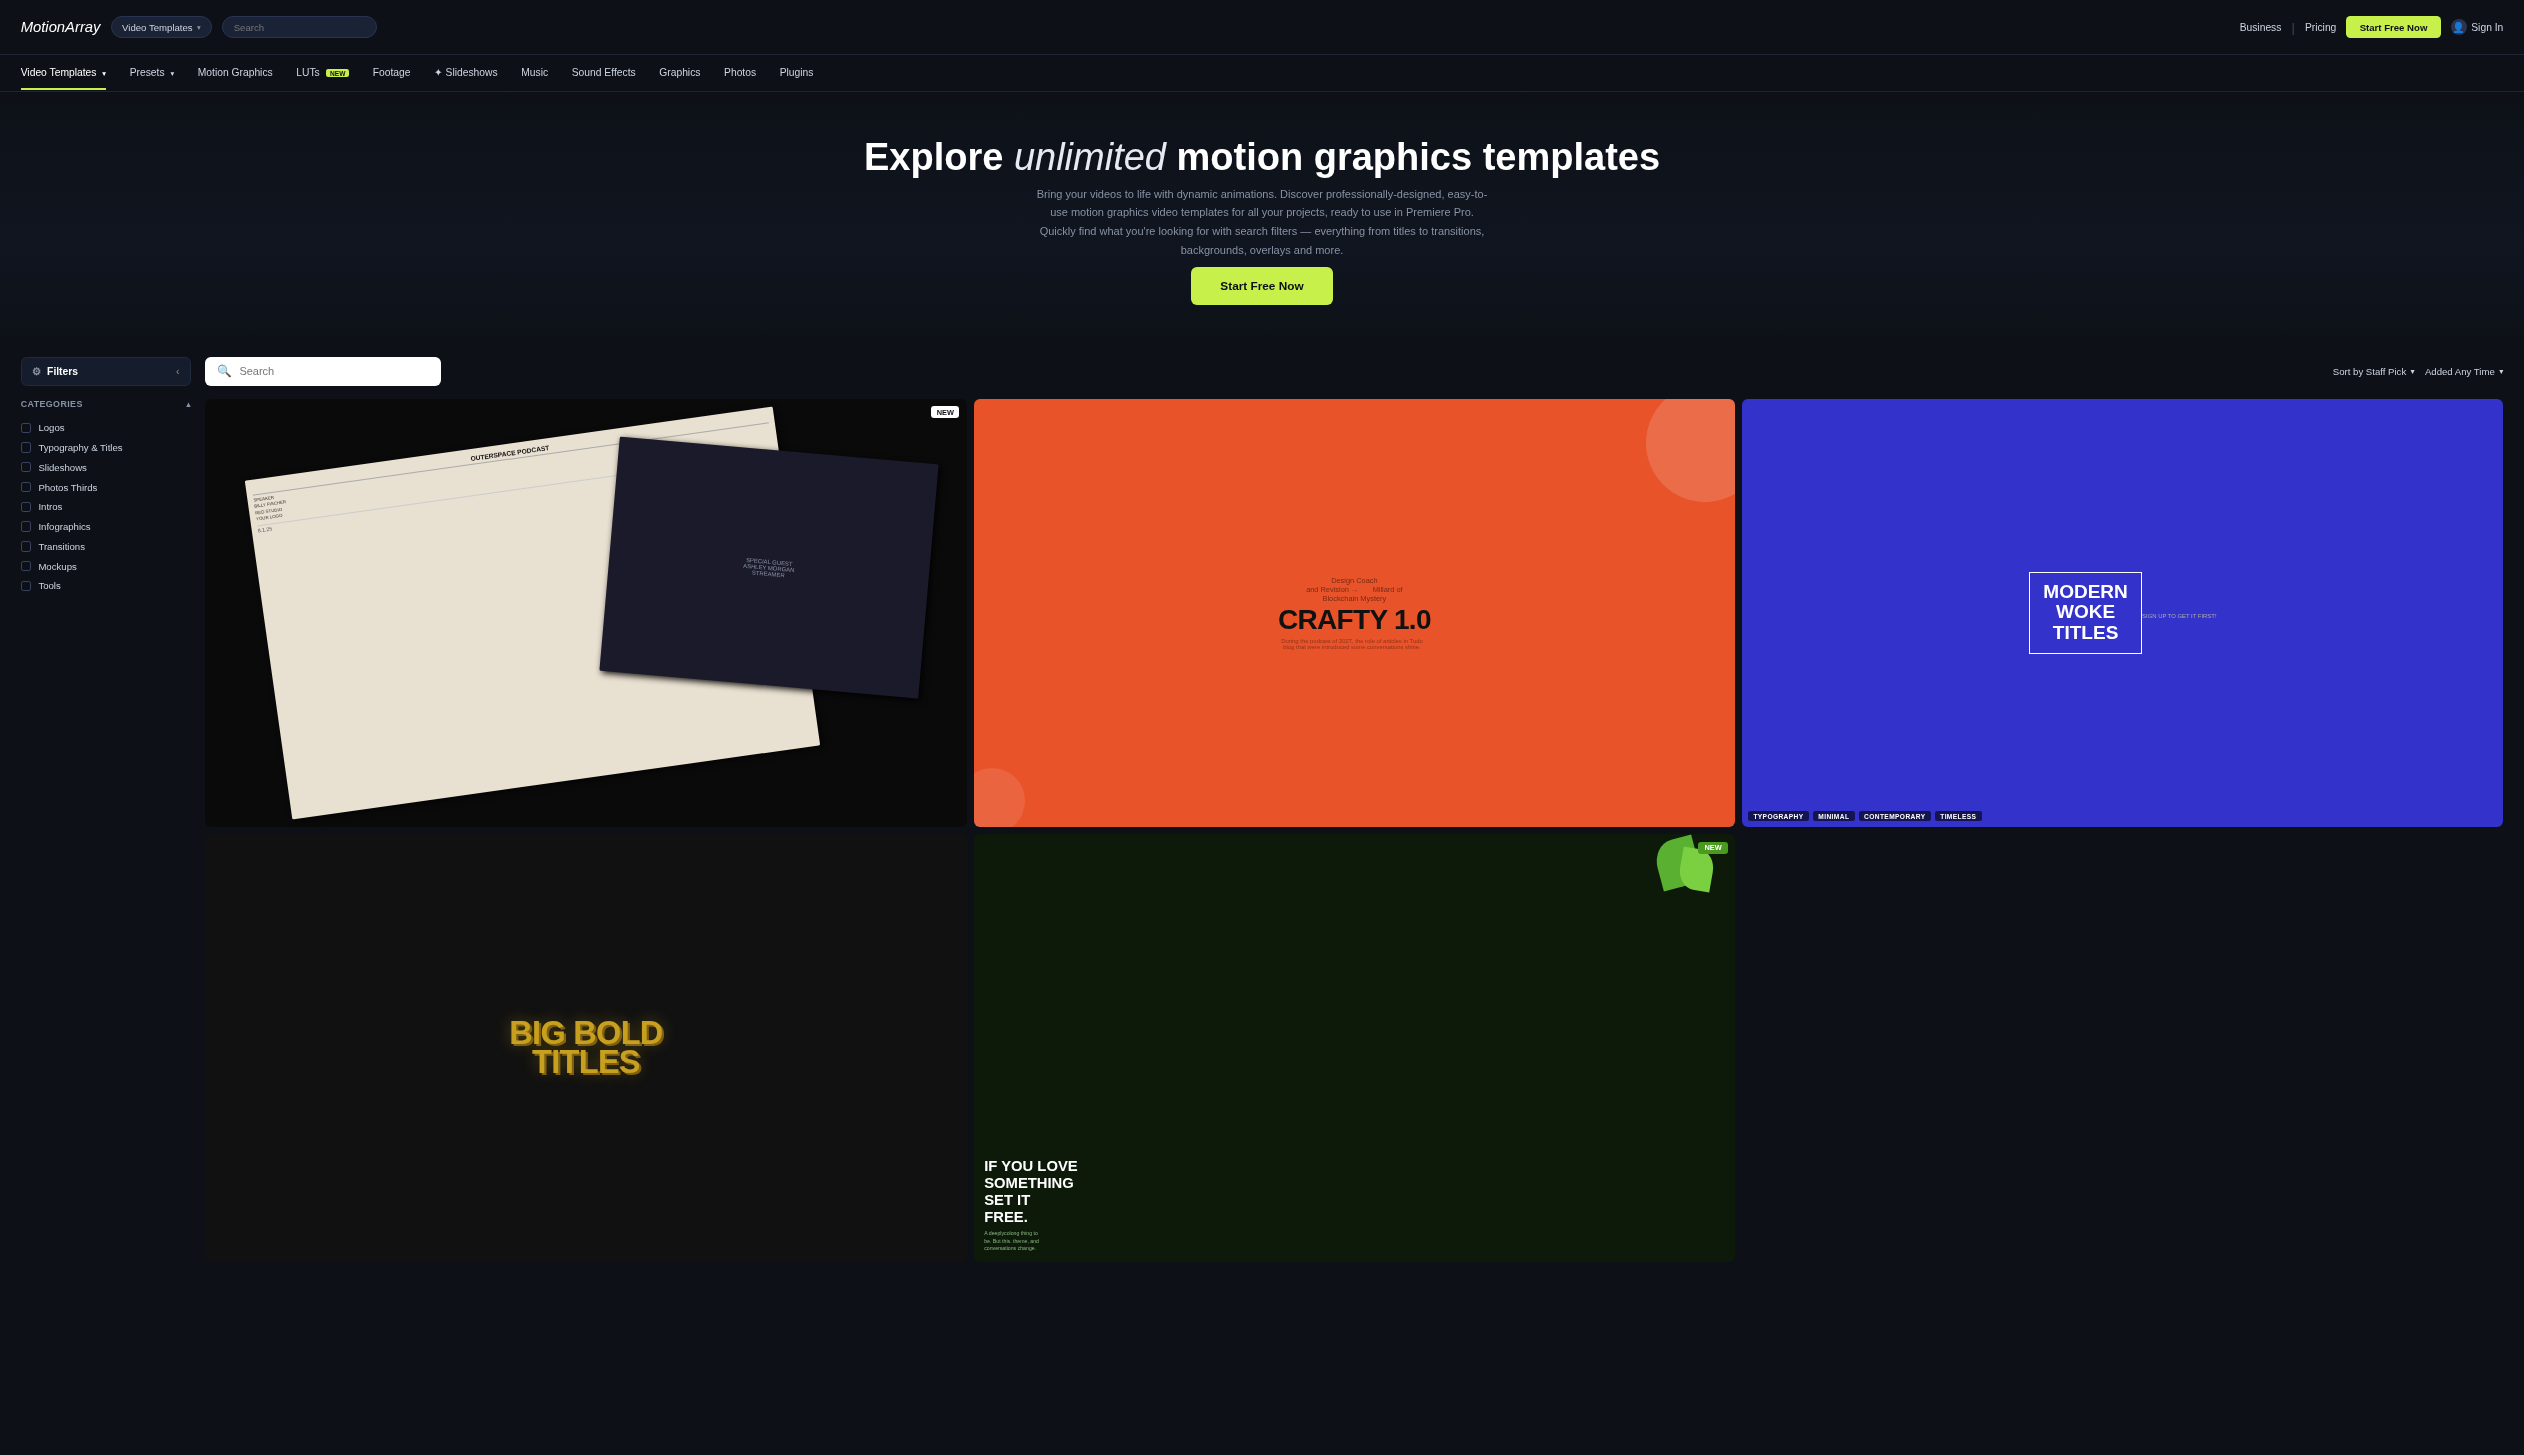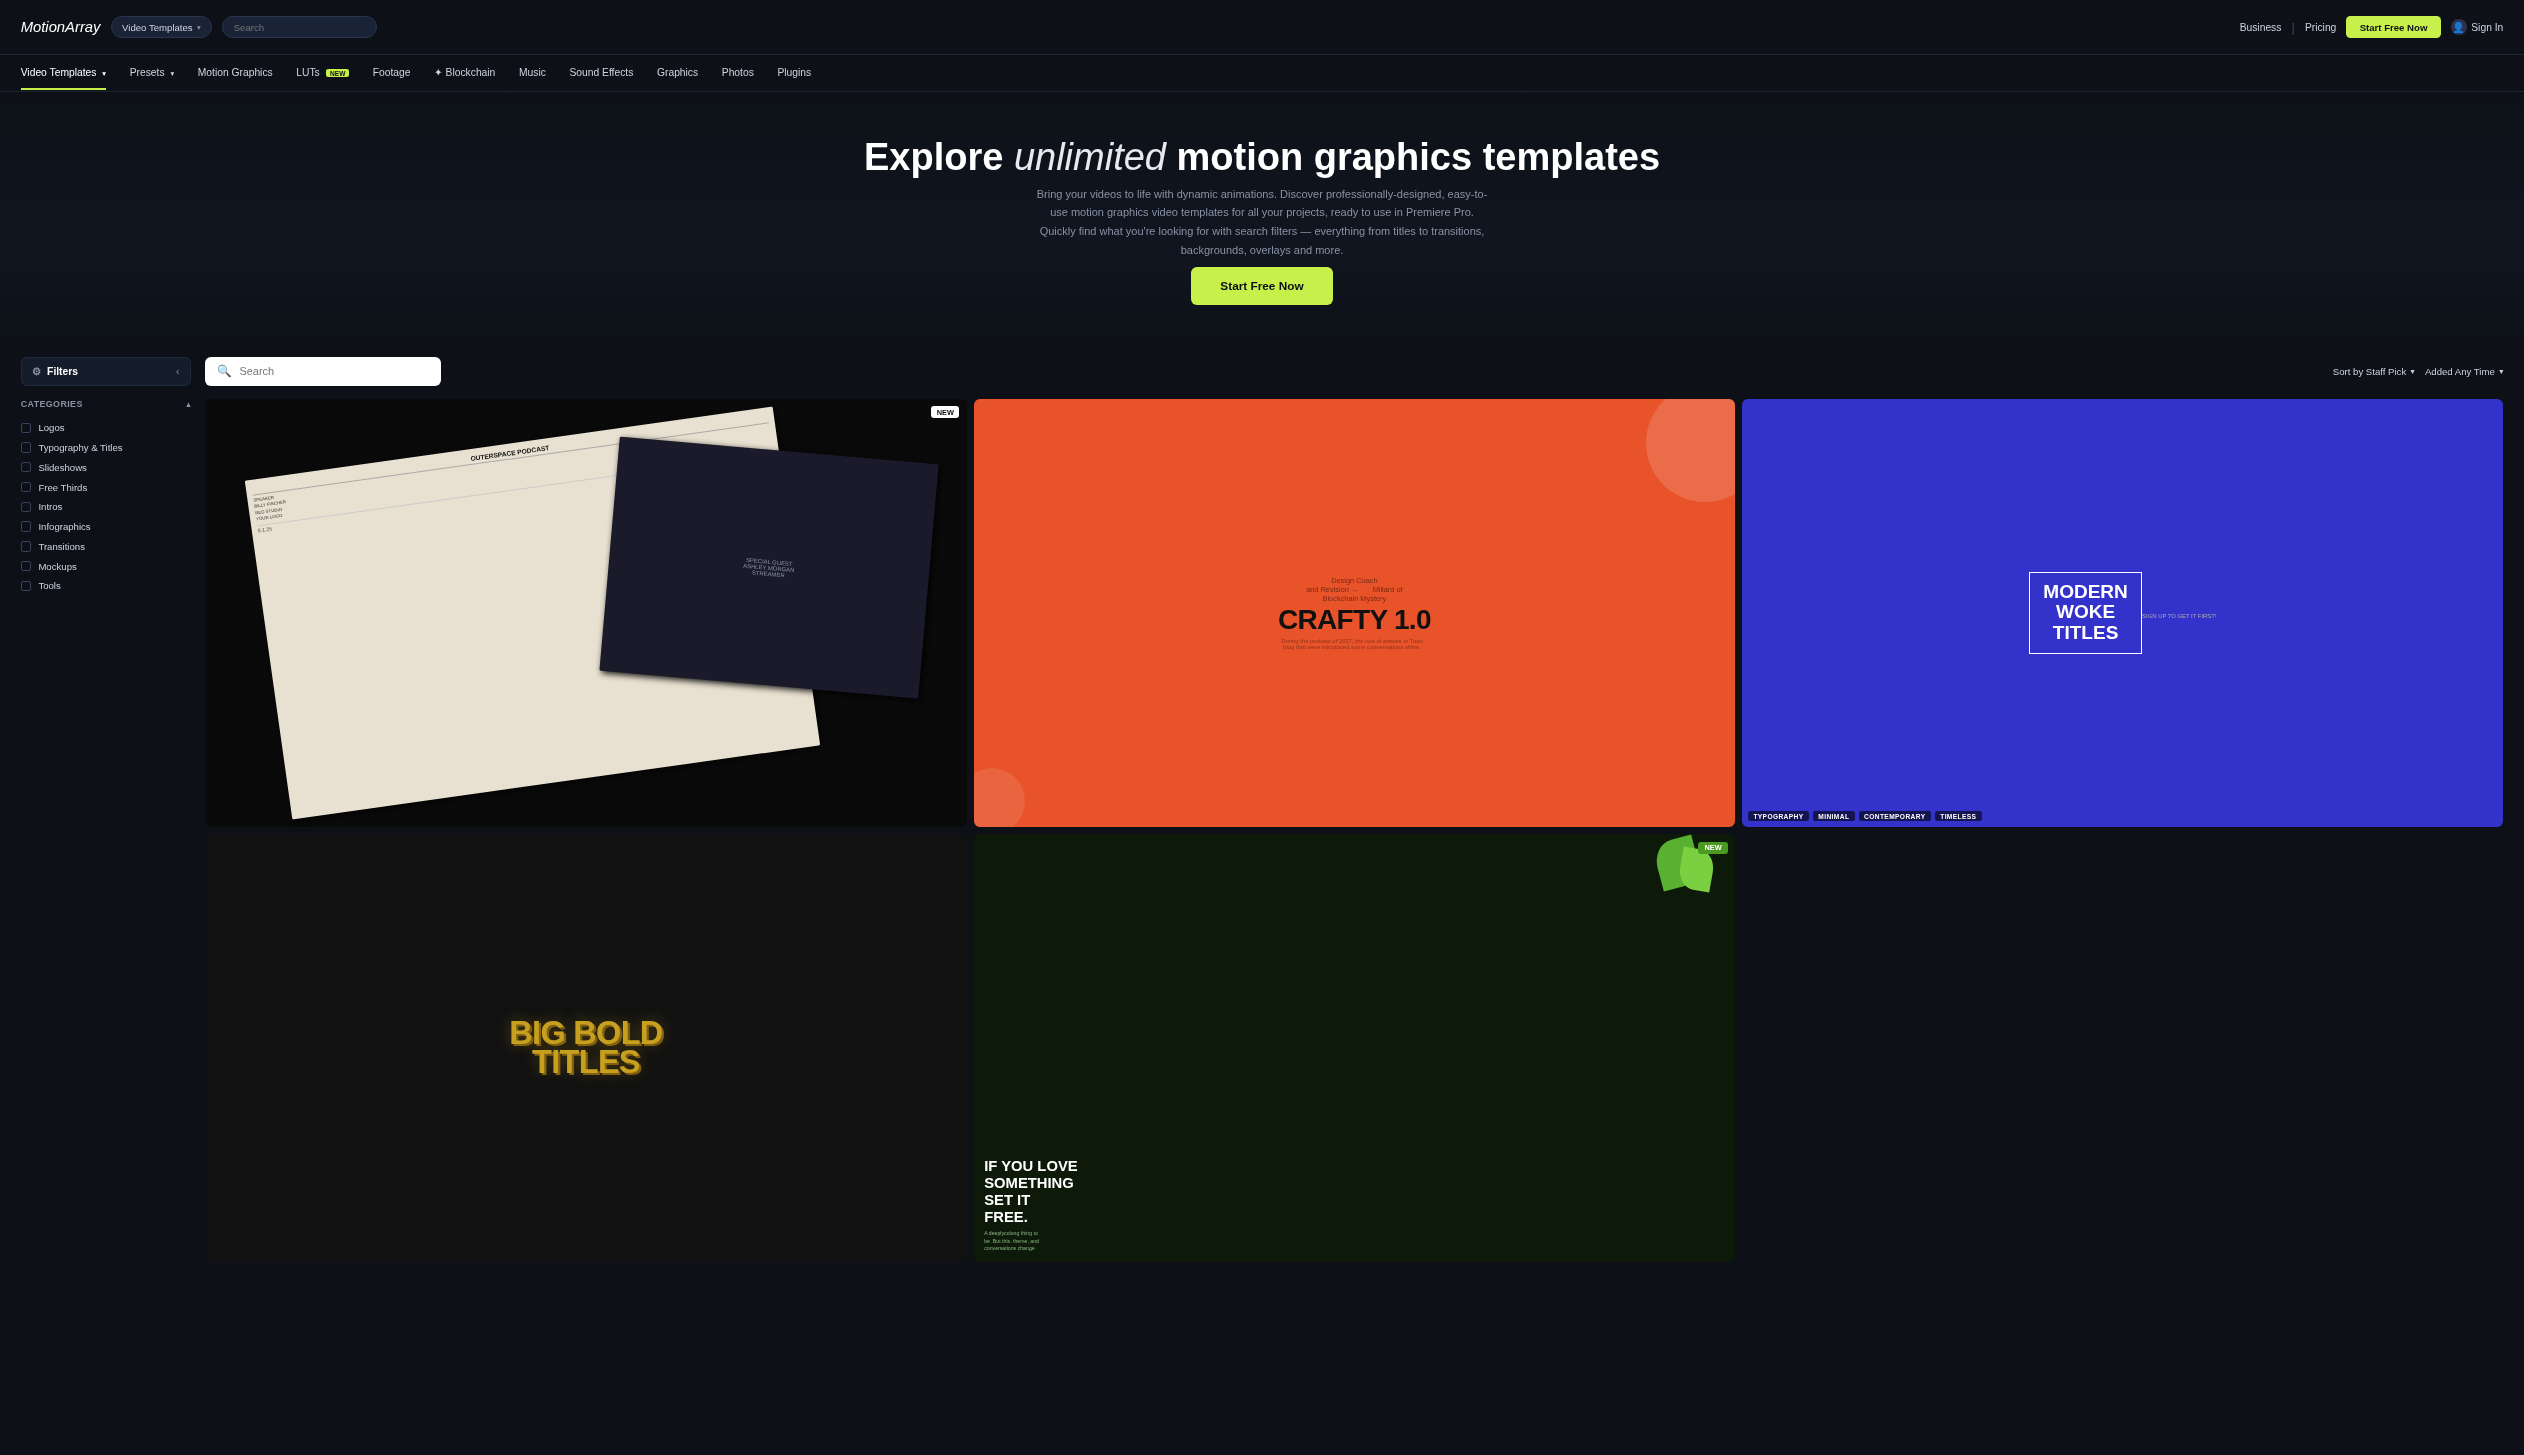--- a/index.html
+++ b/index.html
@@ -103,21 +103,21 @@
     </div>
   </div>
 </nav>
 
 <nav class="sec-nav">
   <span class="sec-nav-item active">Video Templates <span class="chevron">▾</span></span>
   <span class="sec-nav-item">Presets <span class="chevron">▾</span></span>
   <span class="sec-nav-item">Motion Graphics</span>
   <span class="sec-nav-item">LUTs <span class="badge-new">NEW</span></span>
   <span class="sec-nav-item">Footage</span>
-  <span class="sec-nav-item">✦ Blockchain</span>
+  <span class="sec-nav-item">✦ Slideshows</span>
   <span class="sec-nav-item">Music</span>
   <span class="sec-nav-item">Sound Effects</span>
   <span class="sec-nav-item">Graphics</span>
   <span class="sec-nav-item">Photos</span>
   <span class="sec-nav-item">Plugins</span>
 </nav>
 
 <section class="hero">
   <h1>
     <span>Explore </span><em>unlimited</em><span> motion graphics templates</span>
@@ -148,21 +148,21 @@
       <div class="category-item">
         <div class="category-checkbox"></div>
         <span class="category-label">Typography &amp; Titles</span>
       </div>
       <div class="category-item">
         <div class="category-checkbox"></div>
         <span class="category-label">Slideshows</span>
       </div>
       <div class="category-item">
         <div class="category-checkbox"></div>
-        <span class="category-label">Free Thirds</span>
+        <span class="category-label">Photos Thirds</span>
       </div>
       <div class="category-item">
         <div class="category-checkbox"></div>
         <span class="category-label">Intros</span>
       </div>
       <div class="category-item">
         <div class="category-checkbox"></div>
         <span class="category-label">Infographics</span>
       </div>
       <div class="category-item">

